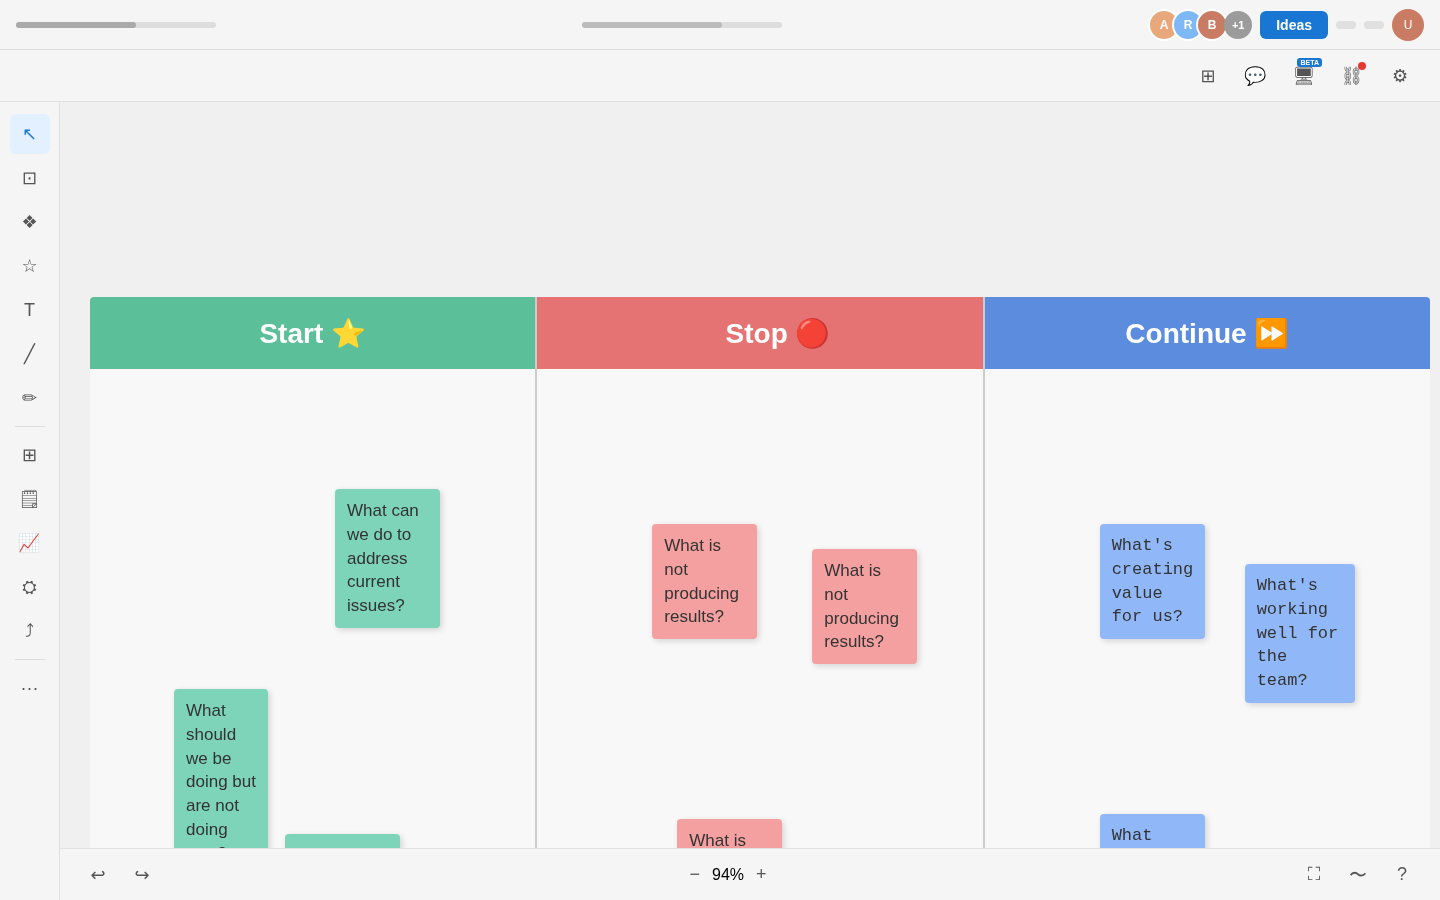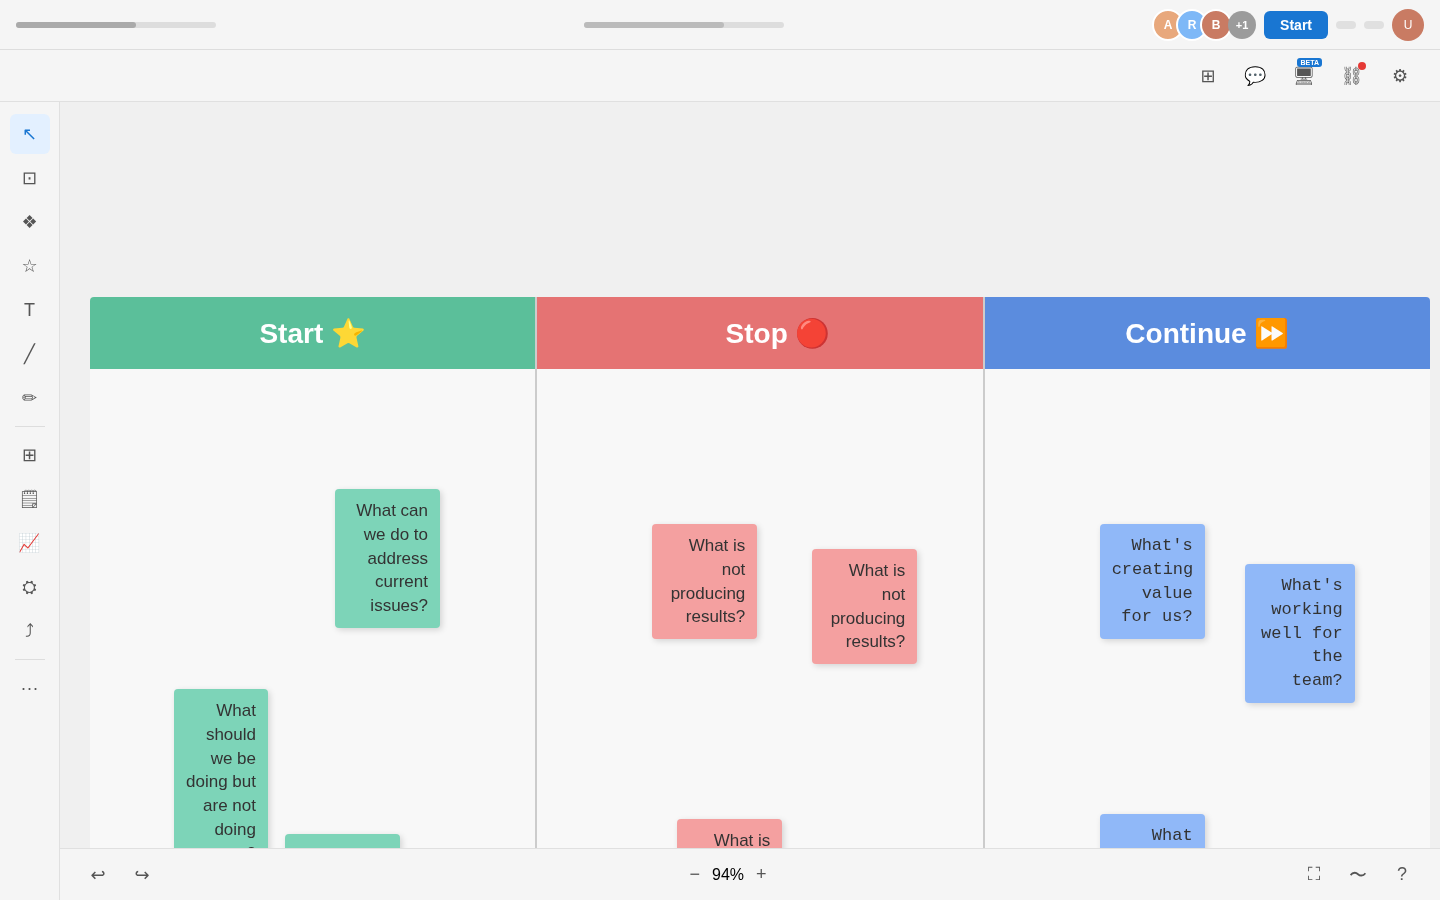--- a/index.html
+++ b/index.html
@@ -73,21 +73,21 @@
       position: absolute; top: 102px; left: 60px; right: 0; bottom: 0;
       background: #f0f0f0; overflow: hidden;
     }
 
     
     .columns-container {
       position: absolute; top: 195px; left: 30px; right: 10px; bottom: 20px;
       display: flex; gap: 0;
     }
 
-    .column { flex: 1; display: flex; flex-direction: column; text-align: right; }
+    .column { flex: 1; display: flex; flex-direction: column; }
 
     .column-header {
       height: 72px; display: flex; align-items: center; justify-content: center;
       font-size: 28px; font-weight: 700; color: white;
     }
     .col-start .column-header { background: #5bbf9a; border-radius: 4px 0 0 0; }
     .col-stop .column-header { background: #e57373; }
     .col-continue .column-header { background: #5b8cde; border-radius: 0 4px 0 0; }
 
     .col-start { border-right: 2px solid #ccc; }
@@ -138,21 +138,21 @@
       <div class="progress-bar-fill" style="width:70%;background:#bbb;"></div>
     </div>
   </div>
   <div class="top-bar-right">
     <div class="avatar-group">
       <div class="avatar avatar-1">A</div>
       <div class="avatar avatar-2">R</div>
       <div class="avatar avatar-3">B</div>
       <div class="avatar-plus">+1</div>
     </div>
-    <button class="share-btn">Start</button>
+    <button class="share-btn">Ideas</button>
     <div class="small-pill"></div>
     <div class="small-pill"></div>
     <div class="user-avatar-main">U</div>
   </div>
 </div>
 
 <div class="secondary-bar">
   <button class="sec-icon-btn">
     <span>⊞</span>
   </button>

